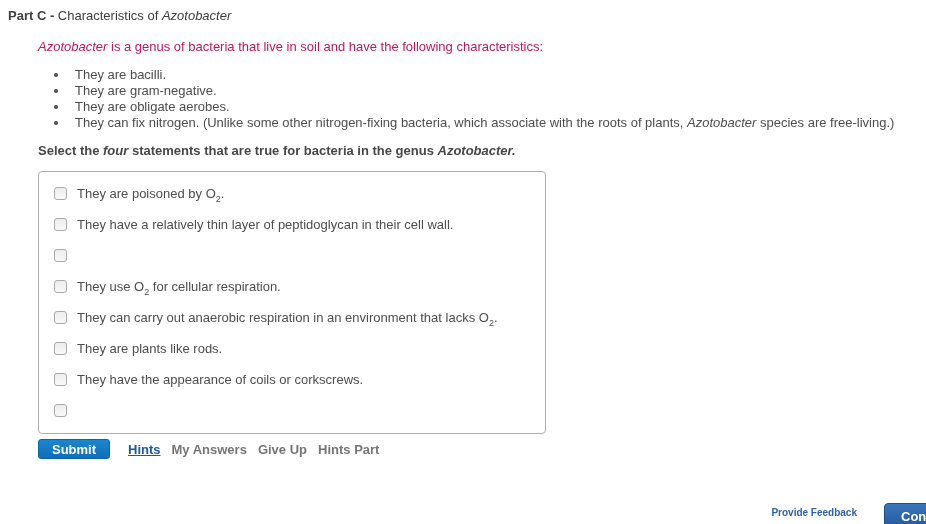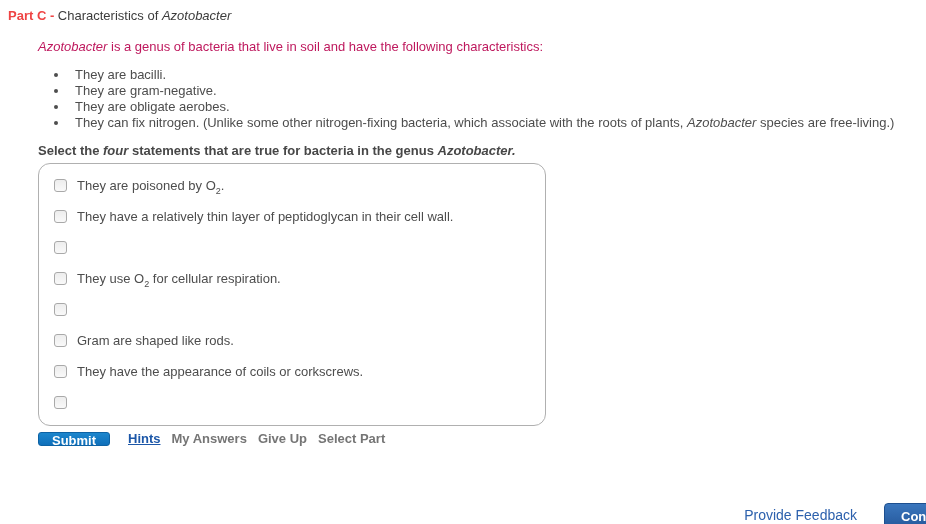--- a/index.html
+++ b/index.html
@@ -12,45 +12,45 @@
     color: #4d4d4d;
     position: relative;
   }
   .italic { font-style: italic; margin-top: 12px; }
 
   .part-title {
     margin: 8px 0 0 8px;
     font-size: 13px;
     color: #3c3c3c;
   }
-  .part-title .part-label { font-weight: bold; color: #ef4444; }
+  .part-title .part-label { font-weight: bold; color: #404040; }
 
   .content { margin-left: 38px; }
 
   .intro { margin-top: 16px; color: #be185d; }
 
   ul.bullets {
     margin-top: 13px;
     padding-left: 31px;
     line-height: 16px;
     list-style: disc outside;
   }
   ul.bullets li { padding-left: 6px; }
 
   .prompt {
     margin-top: 12px;
     font-weight: bold;
     color: #474747;
   }
 
   .answer-box {
-    margin-top: 5px;
+    margin-top: 13px;
     width: 508px;
     border: 1px solid #b0b0b0;
-    border-radius: 12px;
+    border-radius: 4px;
     padding: 6px 0 7px 15px;
     background: #ffffff;
   }
   .option {
     display: flex;
     align-items: center;
     height: 31px;
     cursor: pointer;
   }
   .checkbox {
@@ -63,21 +63,21 @@
   }
   .option-label { color: #4d4d4d; }
   .option-label sub { font-size: 9px; line-height: 0; }
 
   .toolbar {
     margin-top: 5px;
     display: flex;
     align-items: center;
   }
   .submit-btn {
-    width: 72px; height: 14px;
+    width: 72px; height: 20px;
     border: 1px solid #0d62a4;
     border-radius: 3px;
     background: linear-gradient(#1c86cd, #0f6fba);
     color: #ffffff;
     font-weight: bold;
     font-size: 13px;
     font-family: "Liberation Sans", sans-serif;
     cursor: pointer;
   }
   .hints-link {
@@ -94,21 +94,22 @@
     cursor: pointer;
   }
 
   .feedback-link {
     position: absolute;
     top: 507px;
     right: 69px;
     color: #2d61ad;
     text-decoration: none;
     cursor: pointer;
-    font-size: 14px;
+    font-size: 10px;
+    font-weight: bold;
   }
   .continue-btn {
     position: absolute;
     top: 503px;
     left: 884px;
     height: 26px;
     padding: 0 16px;
     border: 1px solid #1d4f8f;
     border-radius: 4px;
     background: linear-gradient(#3a76bd, #25589b);
@@ -155,38 +156,39 @@
     </label>
     <label class="option">
       <span class="checkbox"></span>
     </label>
     <label class="option">
       <span class="checkbox"></span>
       <span class="option-label"><span>They use O</span><sub>2</sub><span> for cellular respiration.</span></span>
     </label>
     <label class="option">
       <span class="checkbox"></span>
+      <span class="option-label"><span>They can carry out anaerobic respiration in an environment that lacks O</span><sub>2</sub><span>.</span></span>
     </label>
     <label class="option">
       <span class="checkbox"></span>
-      <span class="option-label"><span>Gram are shaped like rods.</span><sub></sub><span></span></span>
+      <span class="option-label"><span>They are plants like rods.</span><sub></sub><span></span></span>
     </label>
     <label class="option">
       <span class="checkbox"></span>
       <span class="option-label"><span>They have the appearance of coils or corkscrews.</span><sub></sub><span></span></span>
     </label>
     <label class="option">
       <span class="checkbox"></span>
     </label>
   </div>
 
   <div class="toolbar">
     <button class="submit-btn">Submit</button>
     <a class="hints-link">Hints</a>
     <span class="toolbar-link">My Answers</span>
     <span class="toolbar-link">Give Up</span>
-    <span class="toolbar-link">Select Part</span>
+    <span class="toolbar-link">Hints Part</span>
   </div>
 
 </div>
 
 <a class="feedback-link">Provide Feedback</a>
 <button class="continue-btn">Continue</button>
 
 </body></html>

